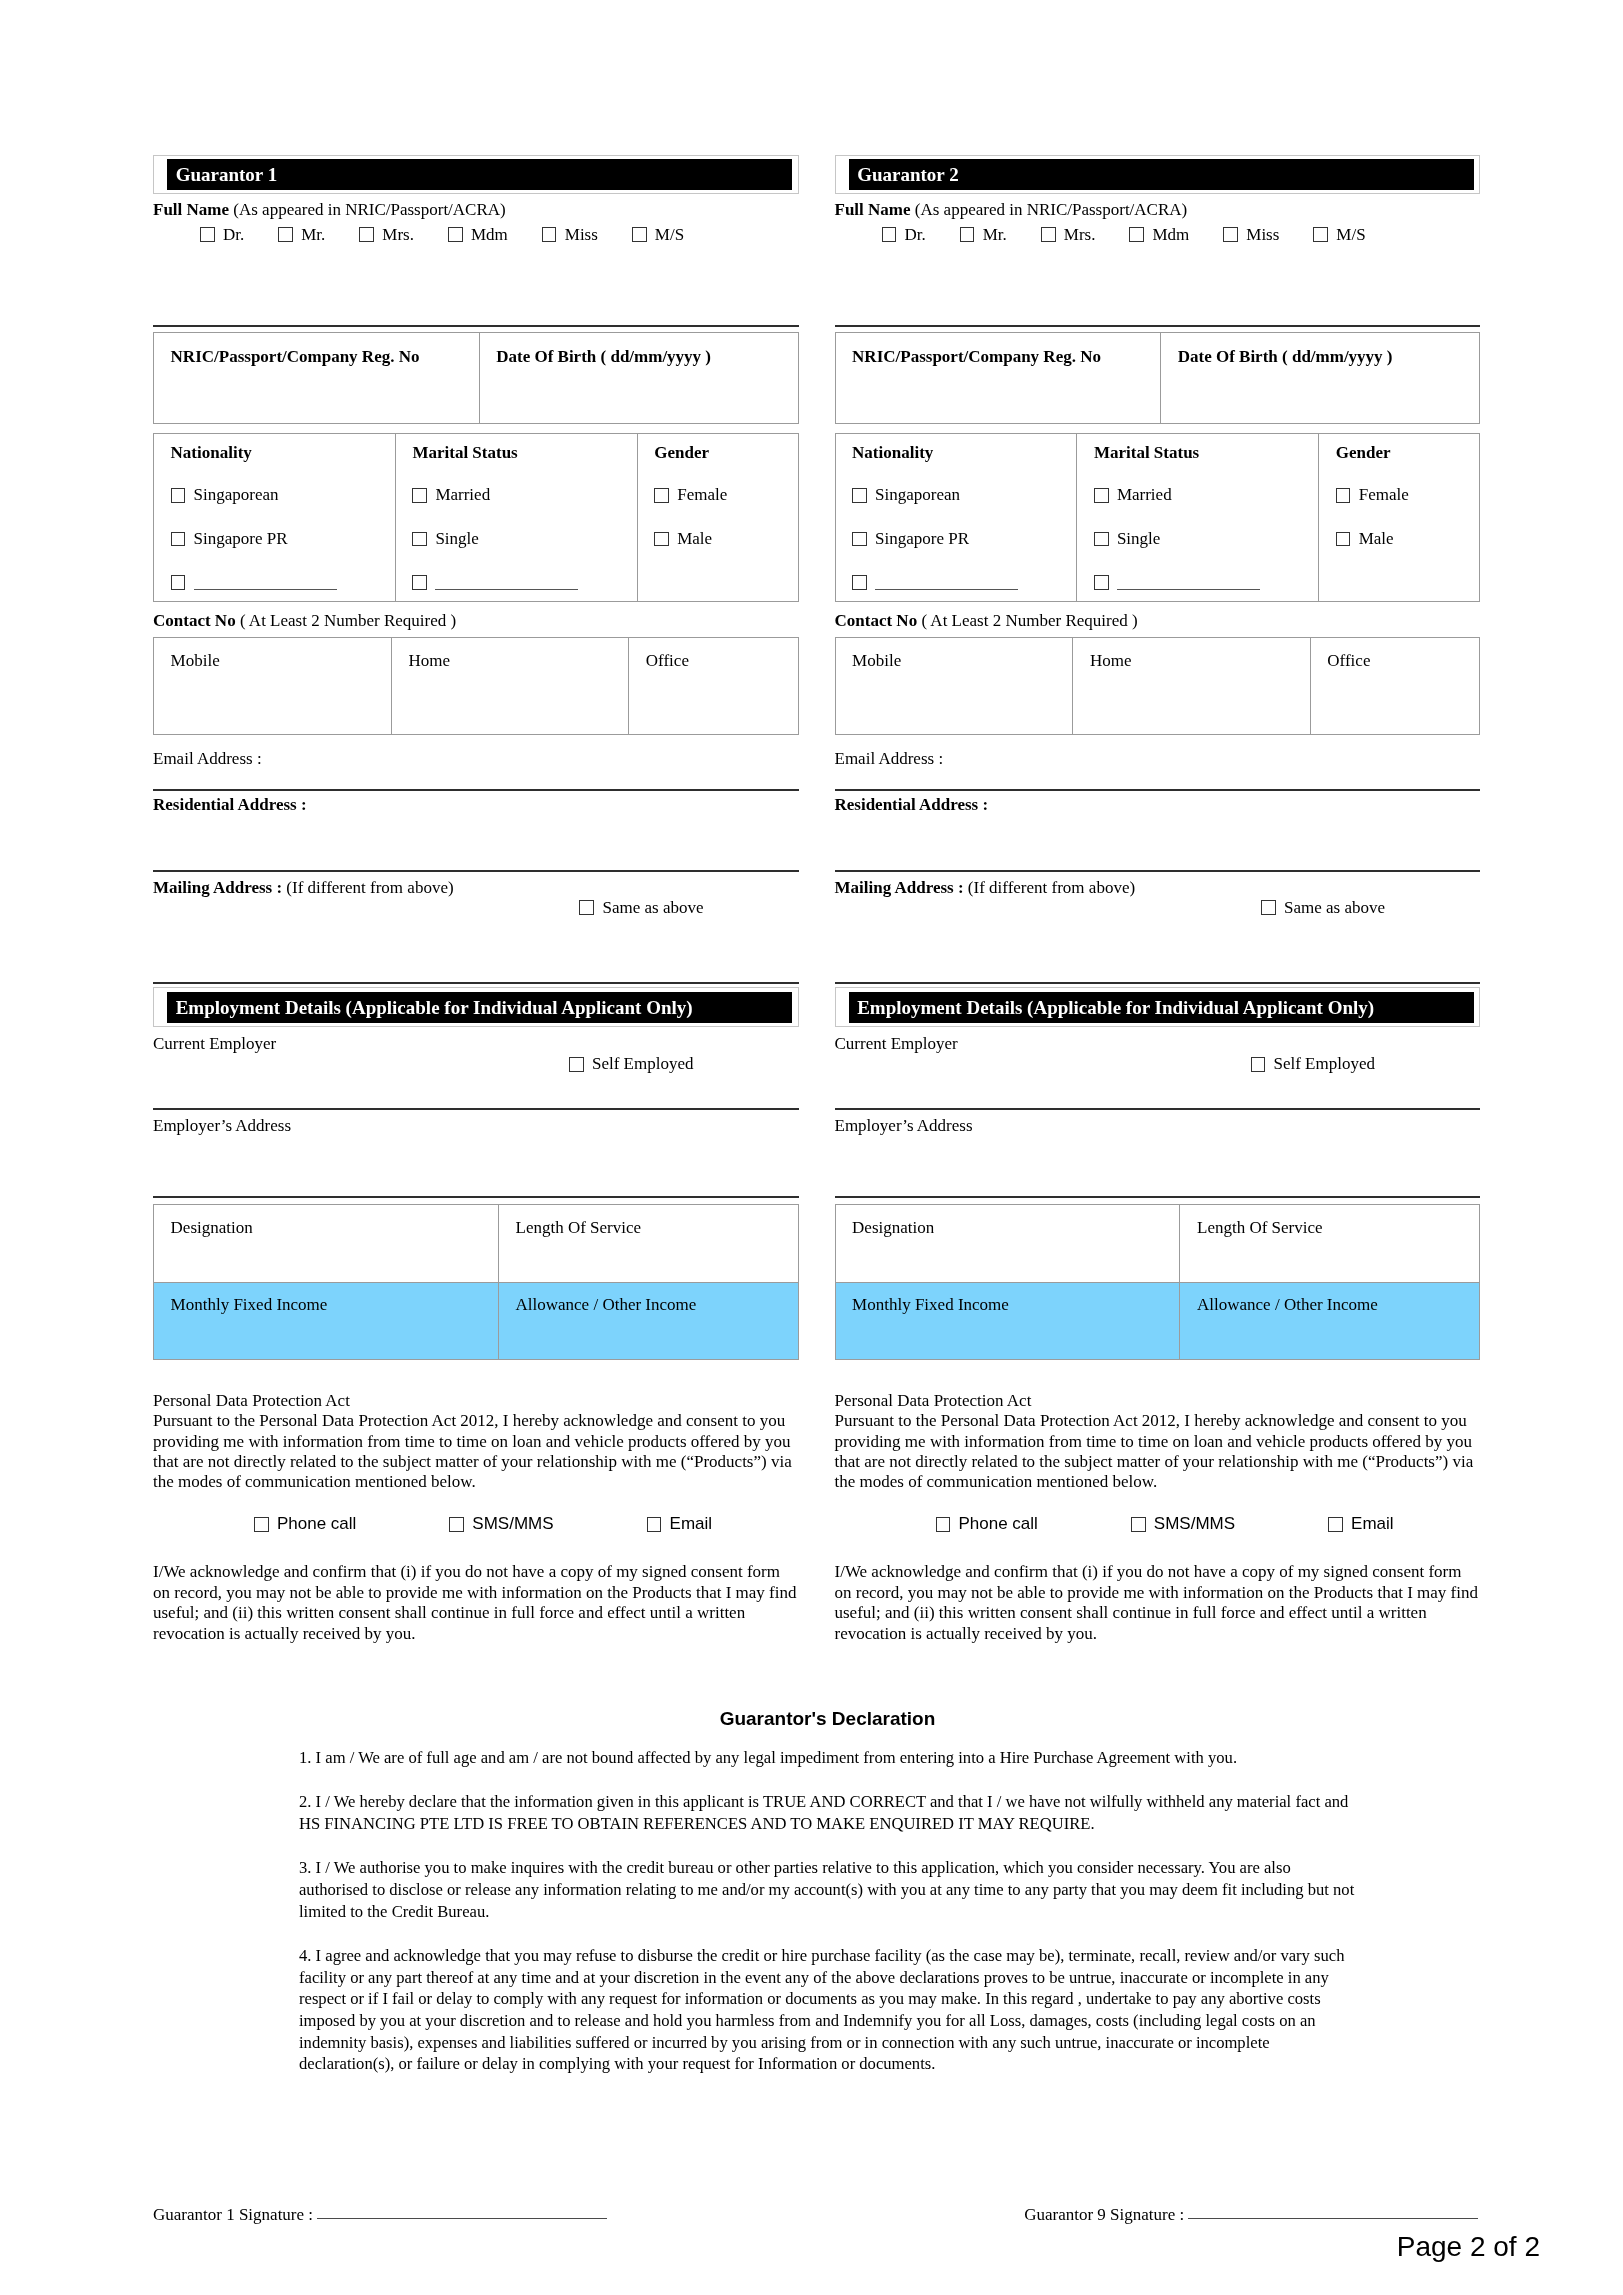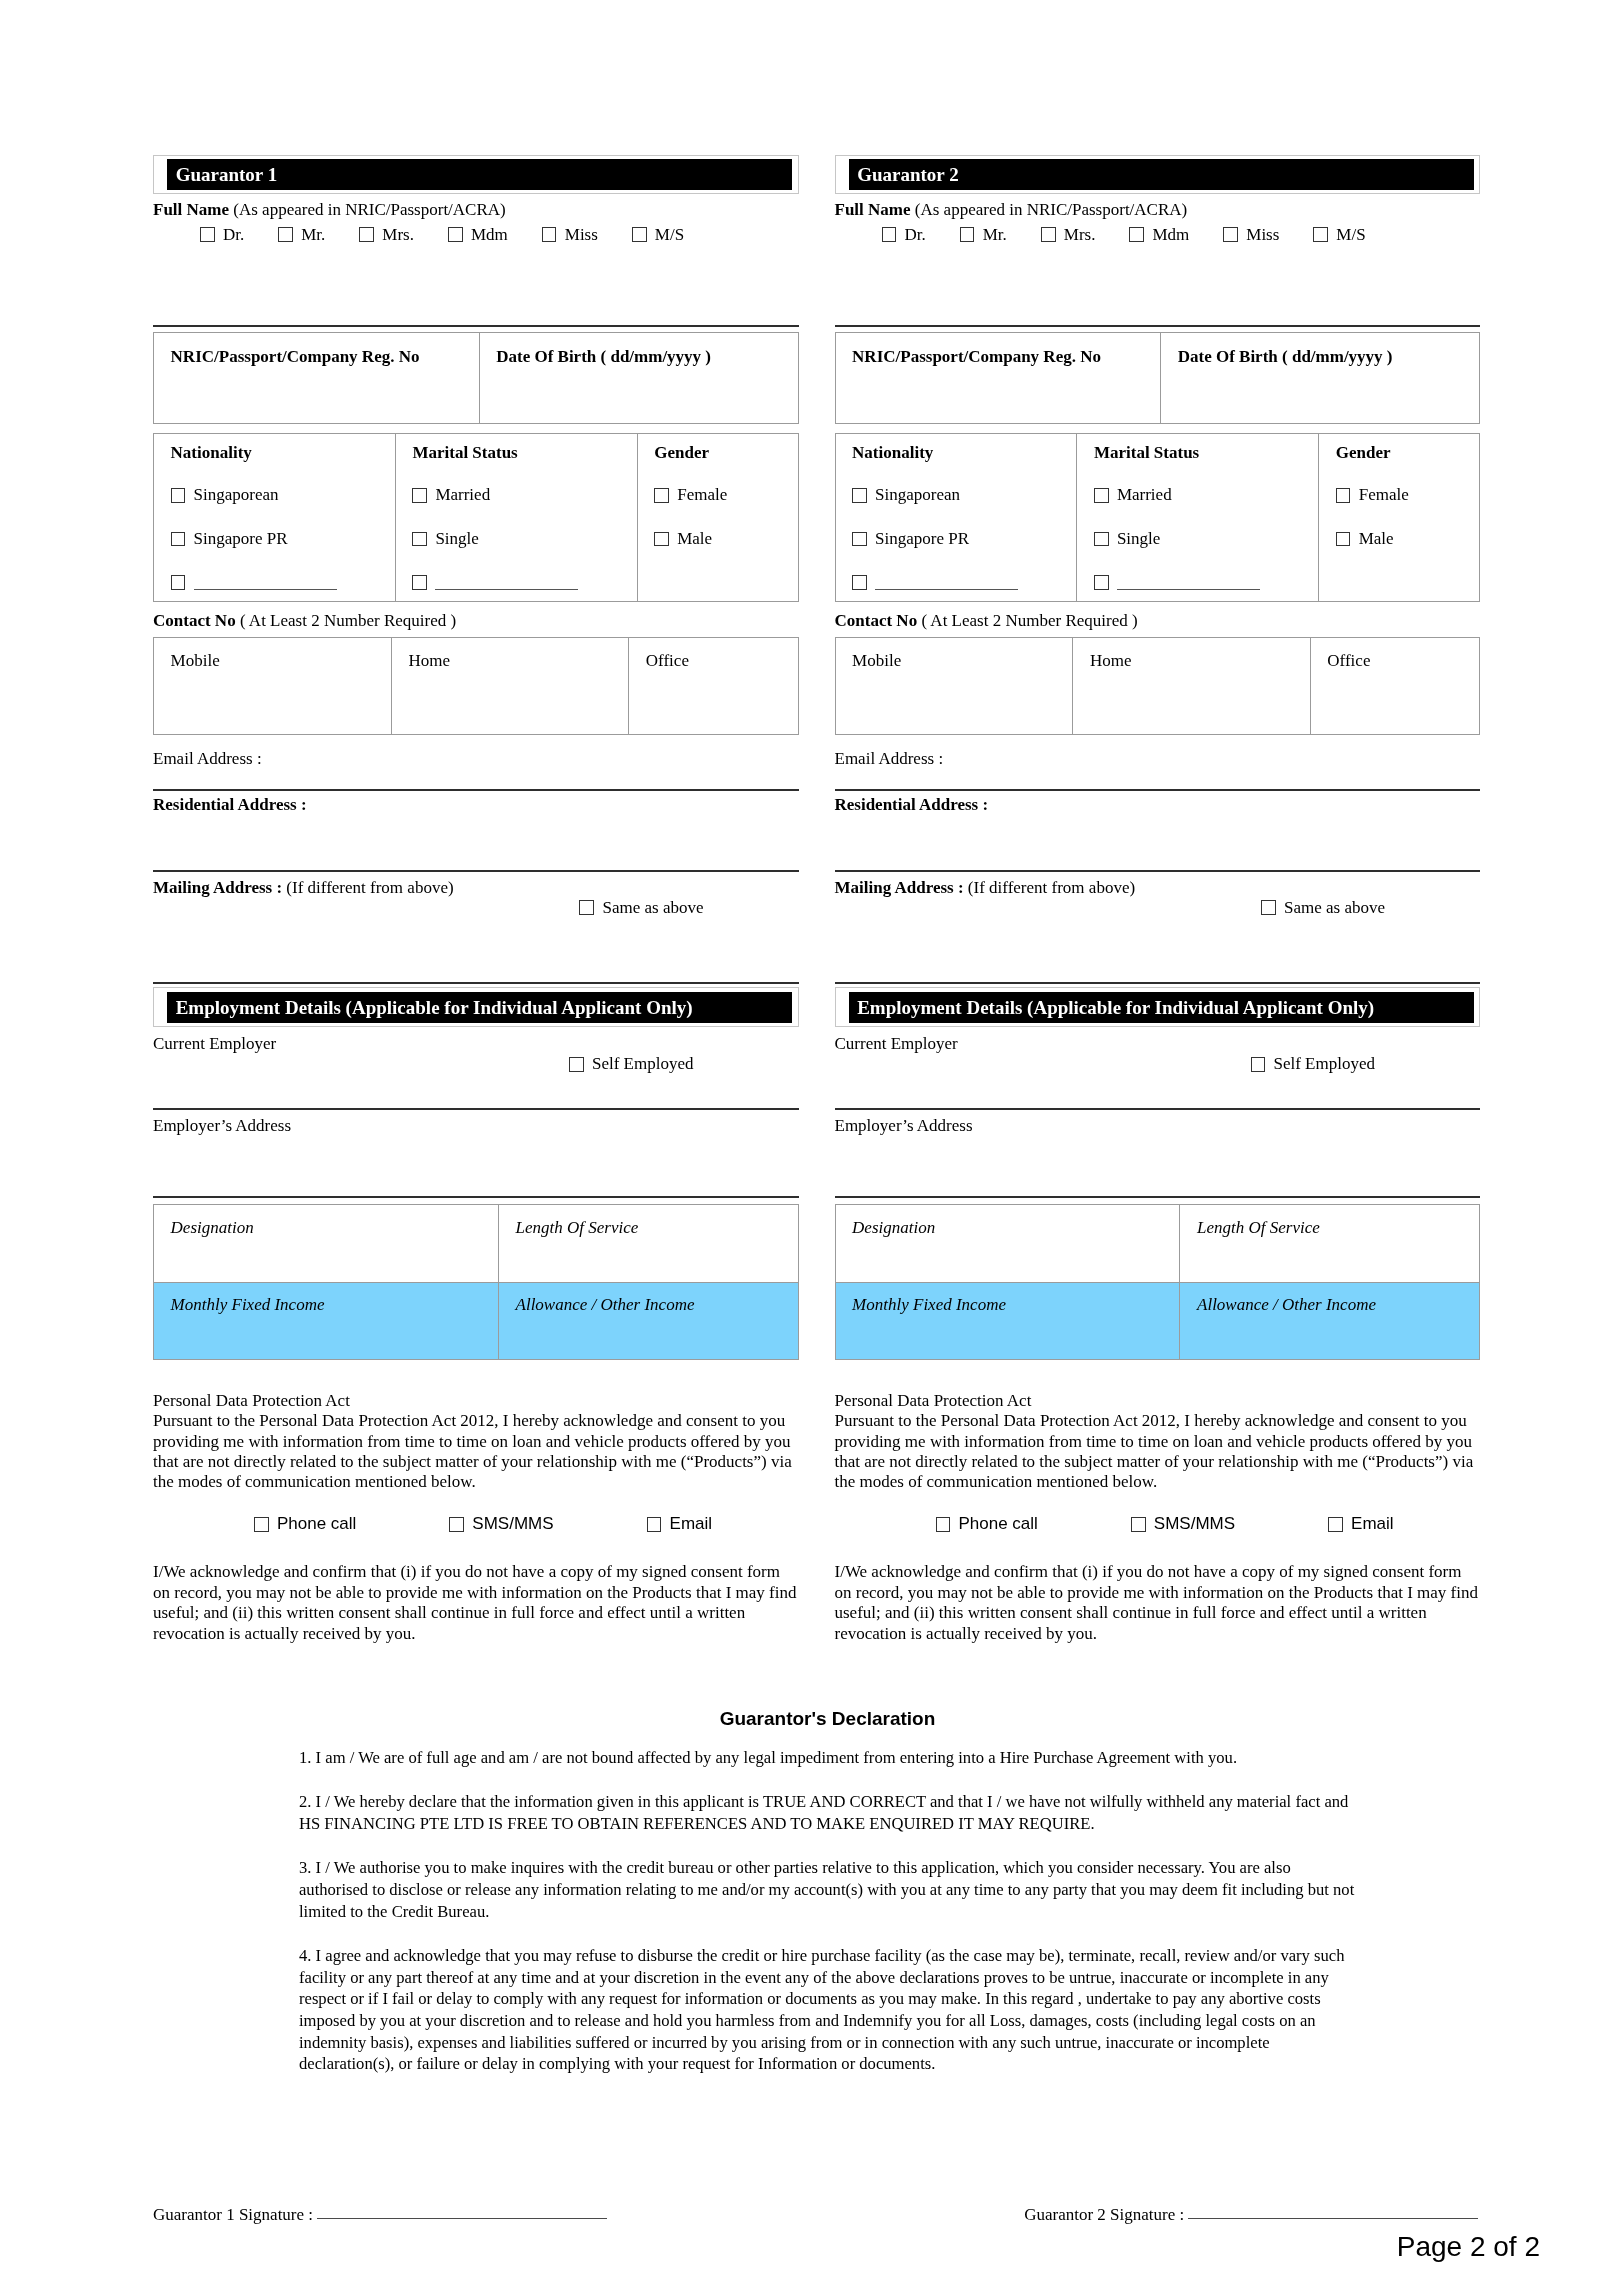--- a/index.html
+++ b/index.html
@@ -36,21 +36,21 @@
   .email{margin-top:14px;padding-bottom:20.4px;border-bottom:2.5px solid #2e2e2e;}
   .res-label{margin-top:3.8px;font-weight:bold;}
   .mt-mailing{margin-top:55px;}
   .flex-row{display:flex;align-items:baseline;flex-direction:column;}
   .flex-row .cb-item{margin-left:auto;margin-right:95px;align-self:center;}
   .mt-emp{margin-top:64px;}
   .curr-row{margin-top:7.6px;}
   .curr-row .cb-item{margin-right:105px;}
   .mt-empaddr{margin-top:34px;}
   .mt-desig{margin-top:60px;}
-  .desig-tbl td{height:64px;padding:12.7px 5.1px 0 16.6px;font-style:italic;}
+  .desig-tbl td{height:64px;padding:12.7px 5.1px 0 16.6px;}
   .desig-tbl tr.shaded td{background:#7dd3fc;}
   .pdpa-title{margin-top:31px;}
   .pdpa-body{line-height:20.4px;}
   .channels{display:flex;margin-top:21.6px;padding-left:101px;gap:93px;font-family:"Liberation Sans",sans-serif;}
   .ack{margin-top:28px;line-height:20.4px;}
 
   .declaration{margin:64px 0 0 299px;width:1057px;}
   .decl-title{font-family:"Liberation Sans",sans-serif;font-weight:bold;font-size:19px;text-align:center;margin-bottom:16.6px;}
   .decl-item{font-size:16.6px;line-height:21.6px;margin:0 0 23px 0;}
 
@@ -418,18 +418,18 @@
   <p class="decl-item">2. I / We hereby declare that the information given in this applicant is TRUE AND CORRECT and that I / we have not wilfully withheld any material fact and HS FINANCING PTE LTD IS FREE TO OBTAIN REFERENCES AND TO MAKE ENQUIRED IT MAY REQUIRE.</p>
   <p class="decl-item">3. I / We authorise you to make inquires with the credit bureau or other parties relative to this application, which you consider necessary. You are also authorised to disclose or release any information relating to me and/or my account(s) with you at any time to any party that you may deem fit including but not limited to the Credit Bureau.</p>
   <p class="decl-item">4. I agree and acknowledge that you may refuse to disburse the credit or hire purchase facility (as the case may be), terminate, recall, review and/or vary such facility or any part thereof at any time and at your discretion in the event any of the above declarations proves to be untrue, inaccurate or incomplete in any respect or if I fail or delay to comply with any request for information or documents as you may make. In this regard , undertake to pay any abortive costs imposed by you at your discretion and to release and hold you harmless from and Indemnify you for all Loss, damages, costs (including legal costs on an indemnity basis), expenses and liabilities suffered or incurred by you arising from or in connection with any such untrue, inaccurate or incomplete declaration(s), or failure or delay in complying with your request for Information or documents.</p>
 </div>
 
 <div class="signatures">
   <span>
     <span>Guarantor 1 Signature :</span><span class="sig-line"></span>
   </span>
   <span>
-    <span>Guarantor 2 Signature :</span><span class="sig-line"></span>
+    <span>Guarantor 9 Signature :</span><span class="sig-line"></span>
   </span>
 </div>
 
 <div class="page-num">Page 2 of 2</div>
 
 
 </body></html>

